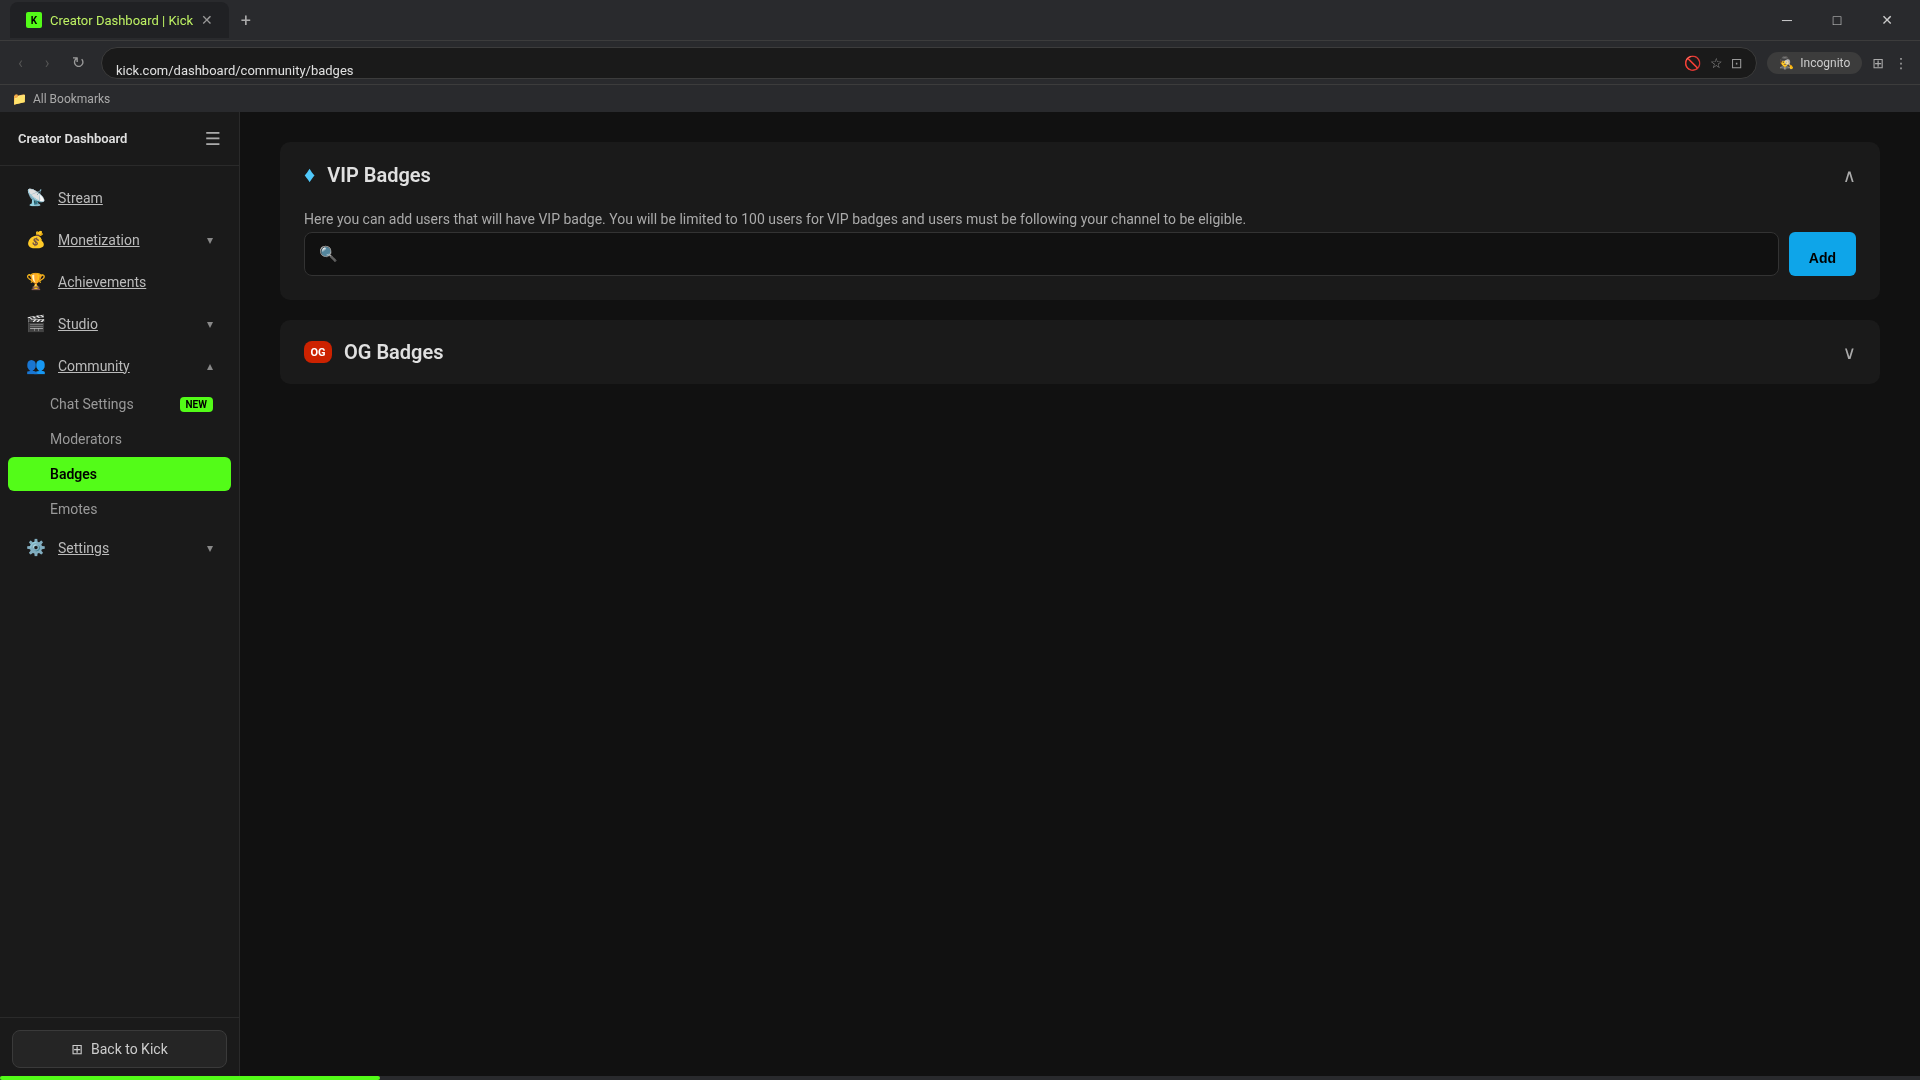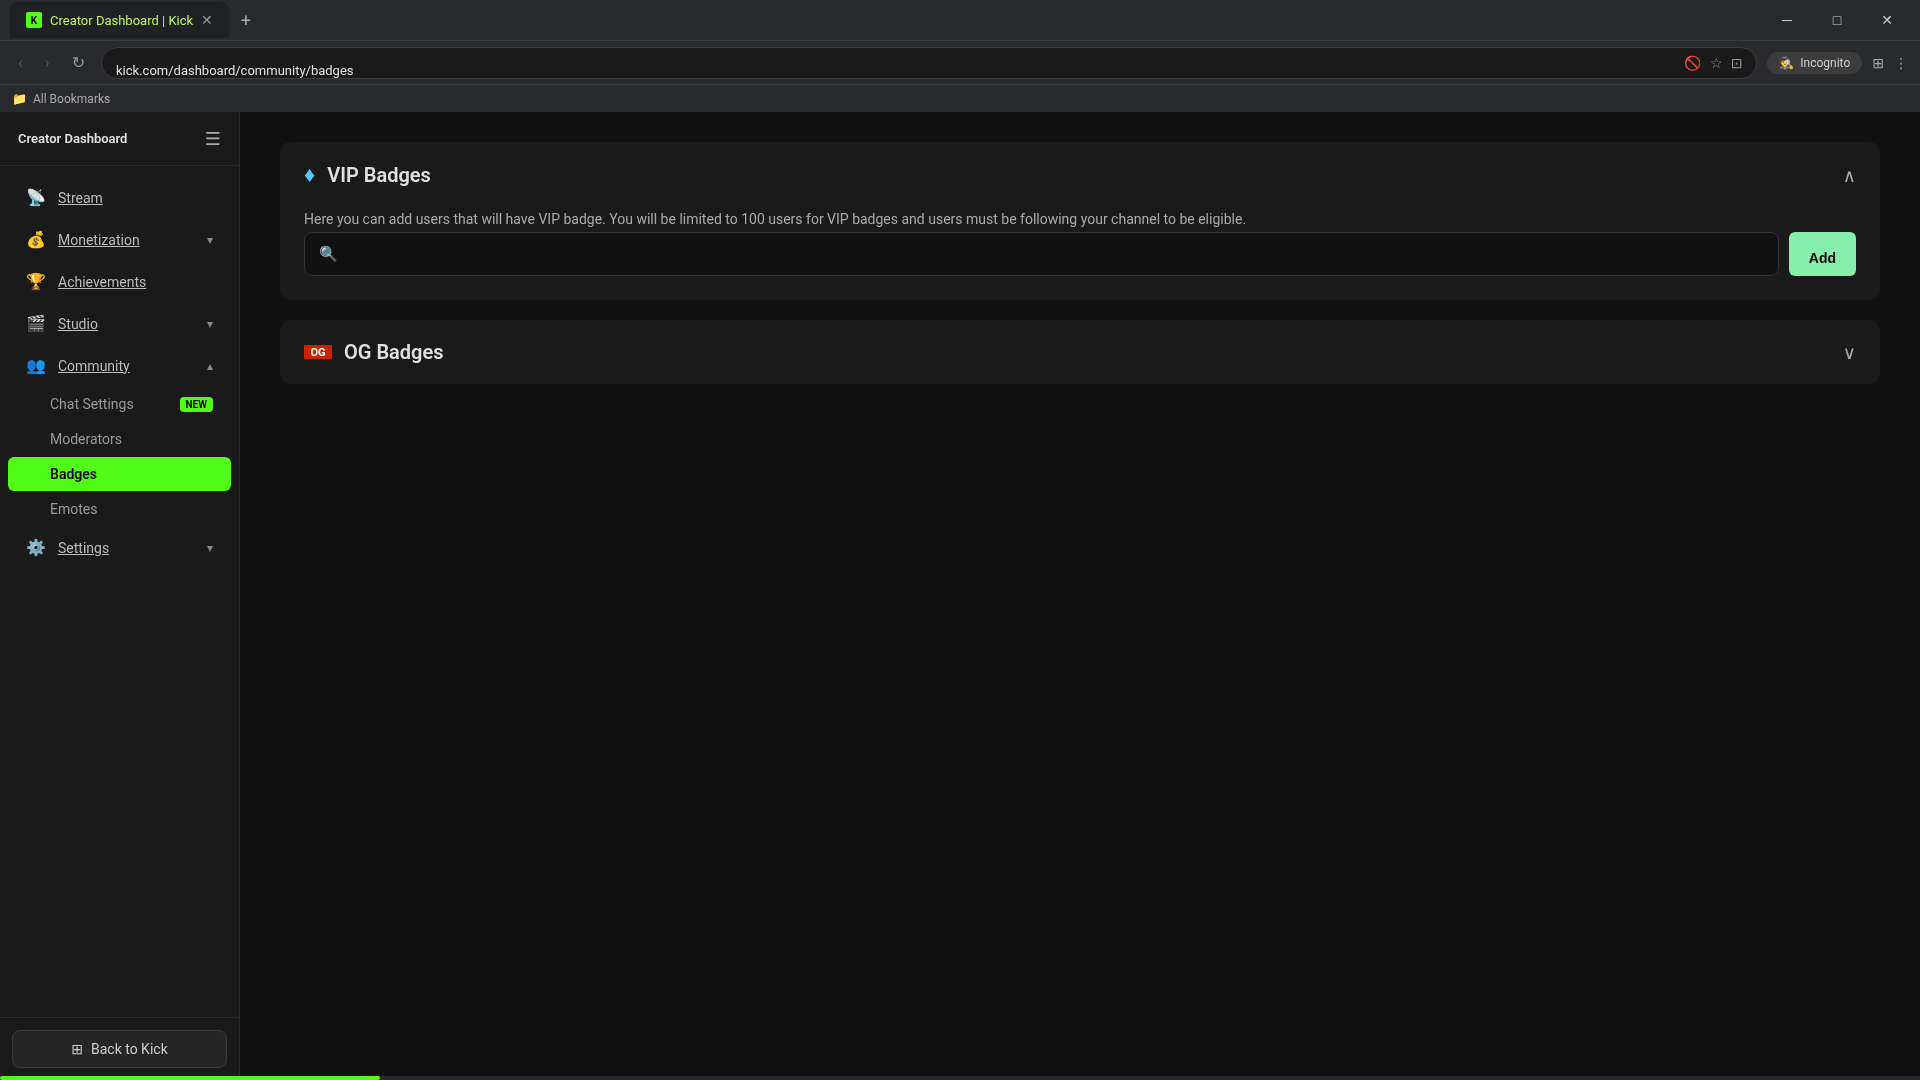--- a/index.html
+++ b/index.html
@@ -241,44 +241,44 @@
     .search-input {
       background: transparent;
       border: none;
       outline: none;
       color: #e0e0e0;
       font-size: 14px;
       flex: 1;
     }
     .search-input::placeholder { color: #555; }
     .add-btn {
-      background: #86efac;
+      background: #0ea5e9;
       color: #000;
       border: none;
       border-radius: 6px;
       padding: 18px 20px;
       font-size: 14px;
       font-weight: 600;
       cursor: pointer;
       height: 44px;
     }
 
     .empty-message {
       text-align: center;
       color: #666;
       font-size: 14px;
       padding: 30px 0;
     }
 
     
     .og-badge-icon {
       width: 28px;
-      height: 14px;
+      height: 22px;
       background: #cc2200;
-      border-radius: 0;
+      border-radius: 8px;
       display: flex;
       align-items: center;
       justify-content: center;
       font-size: 11px;
       font-weight: 700;
       color: #fff;
     }
 
     .vip-diamond {
       color: #50c8fa;

